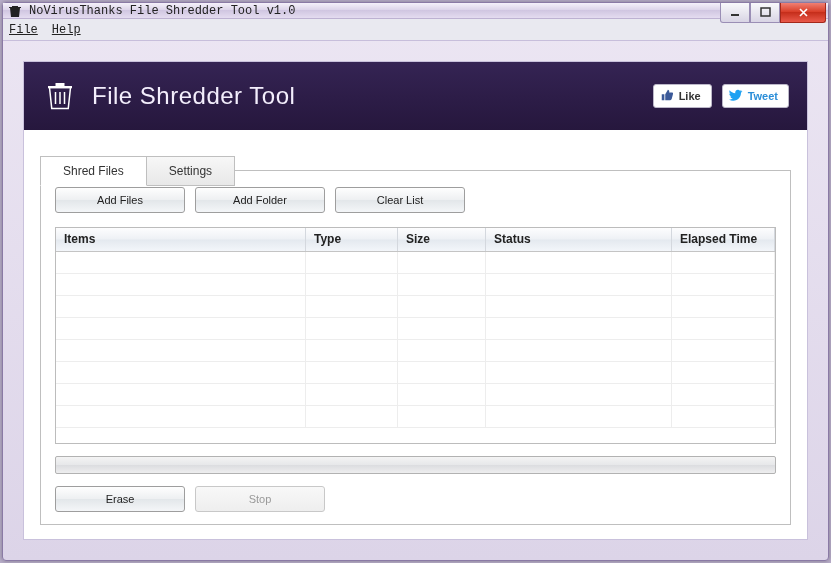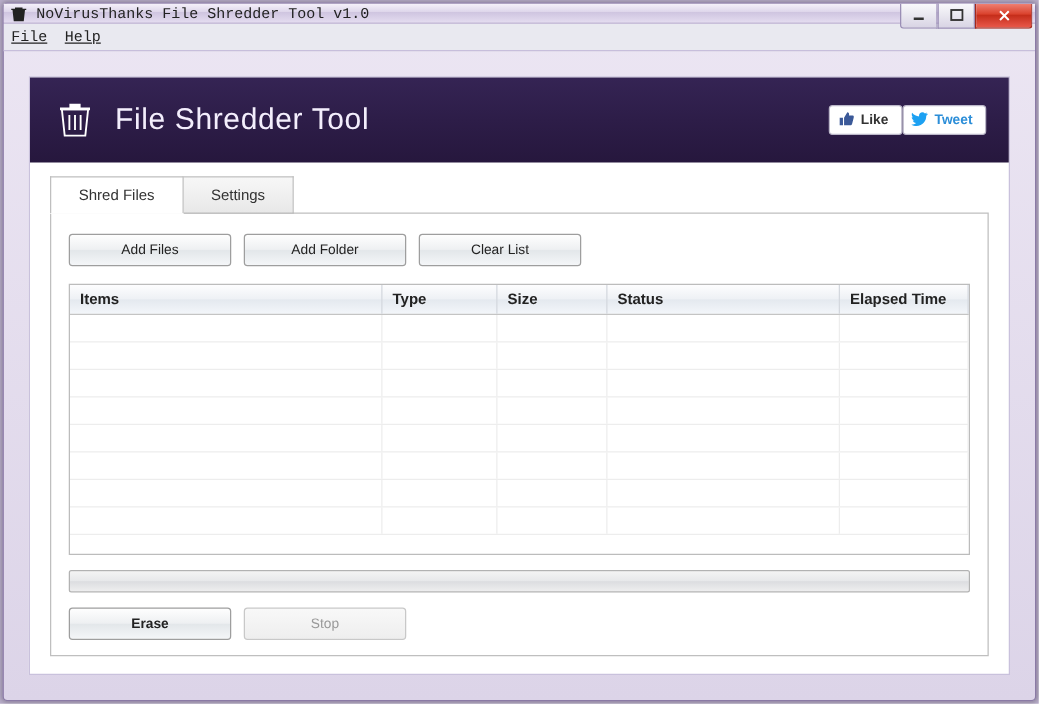--- a/index.html
+++ b/index.html
@@ -95,21 +95,21 @@
   }
   .hero-left { display:flex; align-items:center; gap:14px;}
   .hero-left svg { width:36px; height:36px; }
   .hero-title {
     font-size: 24px;
     font-weight: 400;
     font-family: "Segoe UI Light","Segoe UI",sans-serif;
     letter-spacing: 0.5px;
     color:#f3eefc;
   }
-  .hero-right { display:flex; }
+  .hero-right { display:flex; gap:10px;}
   .social-btn {
     background:#fff;
     border:1px solid #bcb8c9;
     border-radius:3px;
     height:24px;
     padding: 0 10px 0 6px;
     display:flex; align-items:center; gap:5px;
     font-size:11px; font-weight:bold;
     color:#333;
     cursor:pointer;
@@ -130,21 +130,21 @@
     position:relative;
   }
   .tab {
     padding: 7px 22px;
     font-size:12px;
     color:#333;
     border:1px solid #bfbfbf;
     background: linear-gradient(#f7f7f7,#e8e8e8);
     cursor:pointer;
     position:relative;
-    top:1px;
+    top:16px;
   }
   .tab.active {
     background:#fff;
     border-bottom:1px solid #fff;
     font-weight:normal;
     z-index:2;
   }
   .tab:not(.active){ border-left:none; }
 
   .tab-panel {
@@ -158,21 +158,21 @@
   .btn-row { display:flex; gap:10px; margin-bottom:14px;}
   .std-btn {
     width:130px; height:26px;
     background: linear-gradient(#fefefe,#eef0f2 48%,#e3e7ea 52%,#f4f6f8);
     border:1px solid #9e9e9e;
     border-radius:3px;
     font-size:11px;
     color:#222;
     cursor:pointer;
   }
-  .std-btn.bold { font-weight:bold;text-align:center; }
+  .std-btn.bold { font-weight:normal;text-align:center; }
   .std-btn:disabled{
     color:#999;
     background:linear-gradient(#f8f8f8,#eee);
     border-color:#c8c8c8;
   }
 
   .grid-wrap{
     border:1px solid #bcbcbc;
     flex:1;
   }

